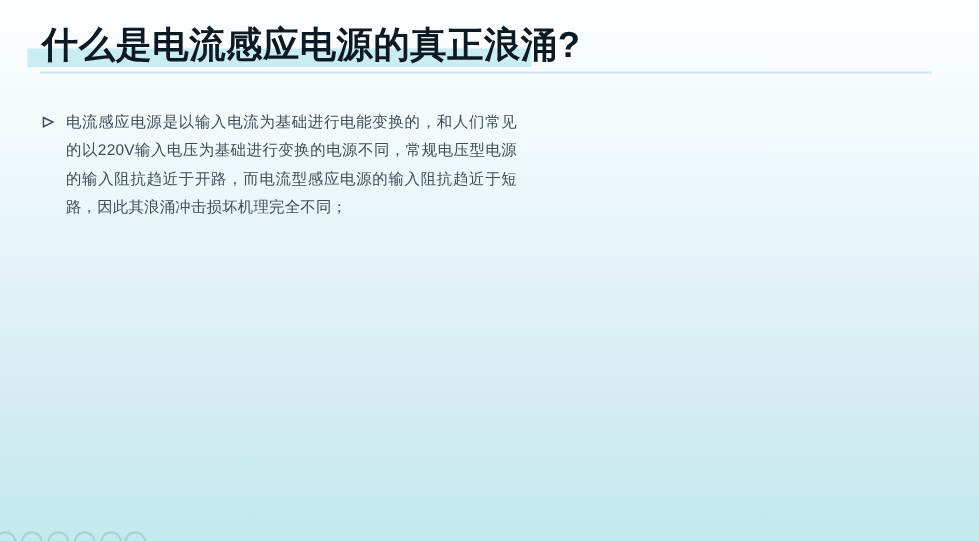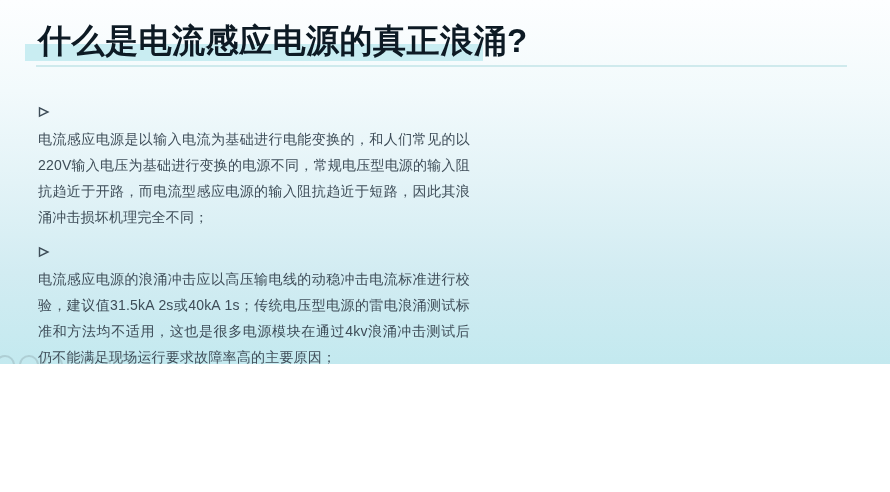--- a/index.html
+++ b/index.html
@@ -8,21 +8,21 @@
   }
   body {
     width: 890px;
     height: 492px;
     overflow: hidden;
     font-family: "Liberation Sans", sans-serif;
   }
   .slide {
     position: relative;
     width: 890px;
-    height: 364px;
+    height: 492px;
     background: linear-gradient(180deg, #fdfeff 0%, #f2fafc 25%, #e3f3f7 50%, #d2ecf2 75%, #c3e9ef 100%);
     overflow: hidden;
   }
 
   
   .title-highlight {
     position: absolute;
     left: 25px;
     top: 44px;
     width: 458px;
@@ -57,21 +57,20 @@
     top: 97px;
     width: 432px;
     list-style: none;
     margin: 0;
     padding: 0;
   }
   .bullet-item {
     display: flex;
     align-items: flex-start;
     margin-bottom: 7px;
-    flex-direction: column;
   }
   .bullet-marker {
     flex: 0 0 22px;
     padding-top: 7px;
   }
   .bullet-text {
     flex: 1;
     font-size: 14px;
     line-height: 26px;
     font-weight: 500;
@@ -115,28 +114,20 @@
 
   <ul class="bullet-list">
     <li class="bullet-item">
       <span class="bullet-marker">
         <svg width="12" height="12" viewBox="0 0 12 12">
             <path d="M1.5 1.8 L10 6 L1.5 10.2 Z" fill="none" stroke="#3e4d58" stroke-width="1.4" stroke-linejoin="miter"></path>
           </svg>
       </span>
       <span class="bullet-text">电流感应电源是以输入电流为基础进行电能变换的，和人们常见的以220V输入电压为基础进行变换的电源不同，常规电压型电源的输入阻抗趋近于开路，而电流型感应电源的输入阻抗趋近于短路，因此其浪涌冲击损坏机理完全不同；</span>
     </li>
-    <li class="bullet-item">
-      <span class="bullet-marker">
-        <svg width="12" height="12" viewBox="0 0 12 12">
-            <path d="M1.5 1.8 L10 6 L1.5 10.2 Z" fill="none" stroke="#3e4d58" stroke-width="1.4" stroke-linejoin="miter"></path>
-          </svg>
-      </span>
-      <span class="bullet-text">电流感应电源的浪涌冲击应以高压输电线的动稳冲击电流标准进行校验，建议值31.5kA 2s或40kA 1s；传统电压型电源的雷电浪涌测试标准和方法均不适用，这也是很多电源模块在通过4kv浪涌冲击测试后仍不能满足现场运行要求故障率高的主要原因；</span>
-    </li>
   </ul>
 
   <div class="decor-circles">
     <span class="decor-circle"></span>
     <span class="decor-circle"></span>
     <span class="decor-circle"></span>
     <span class="decor-circle"></span>
     <span class="decor-circle"></span>
     <span class="decor-circle"></span>
   </div>

